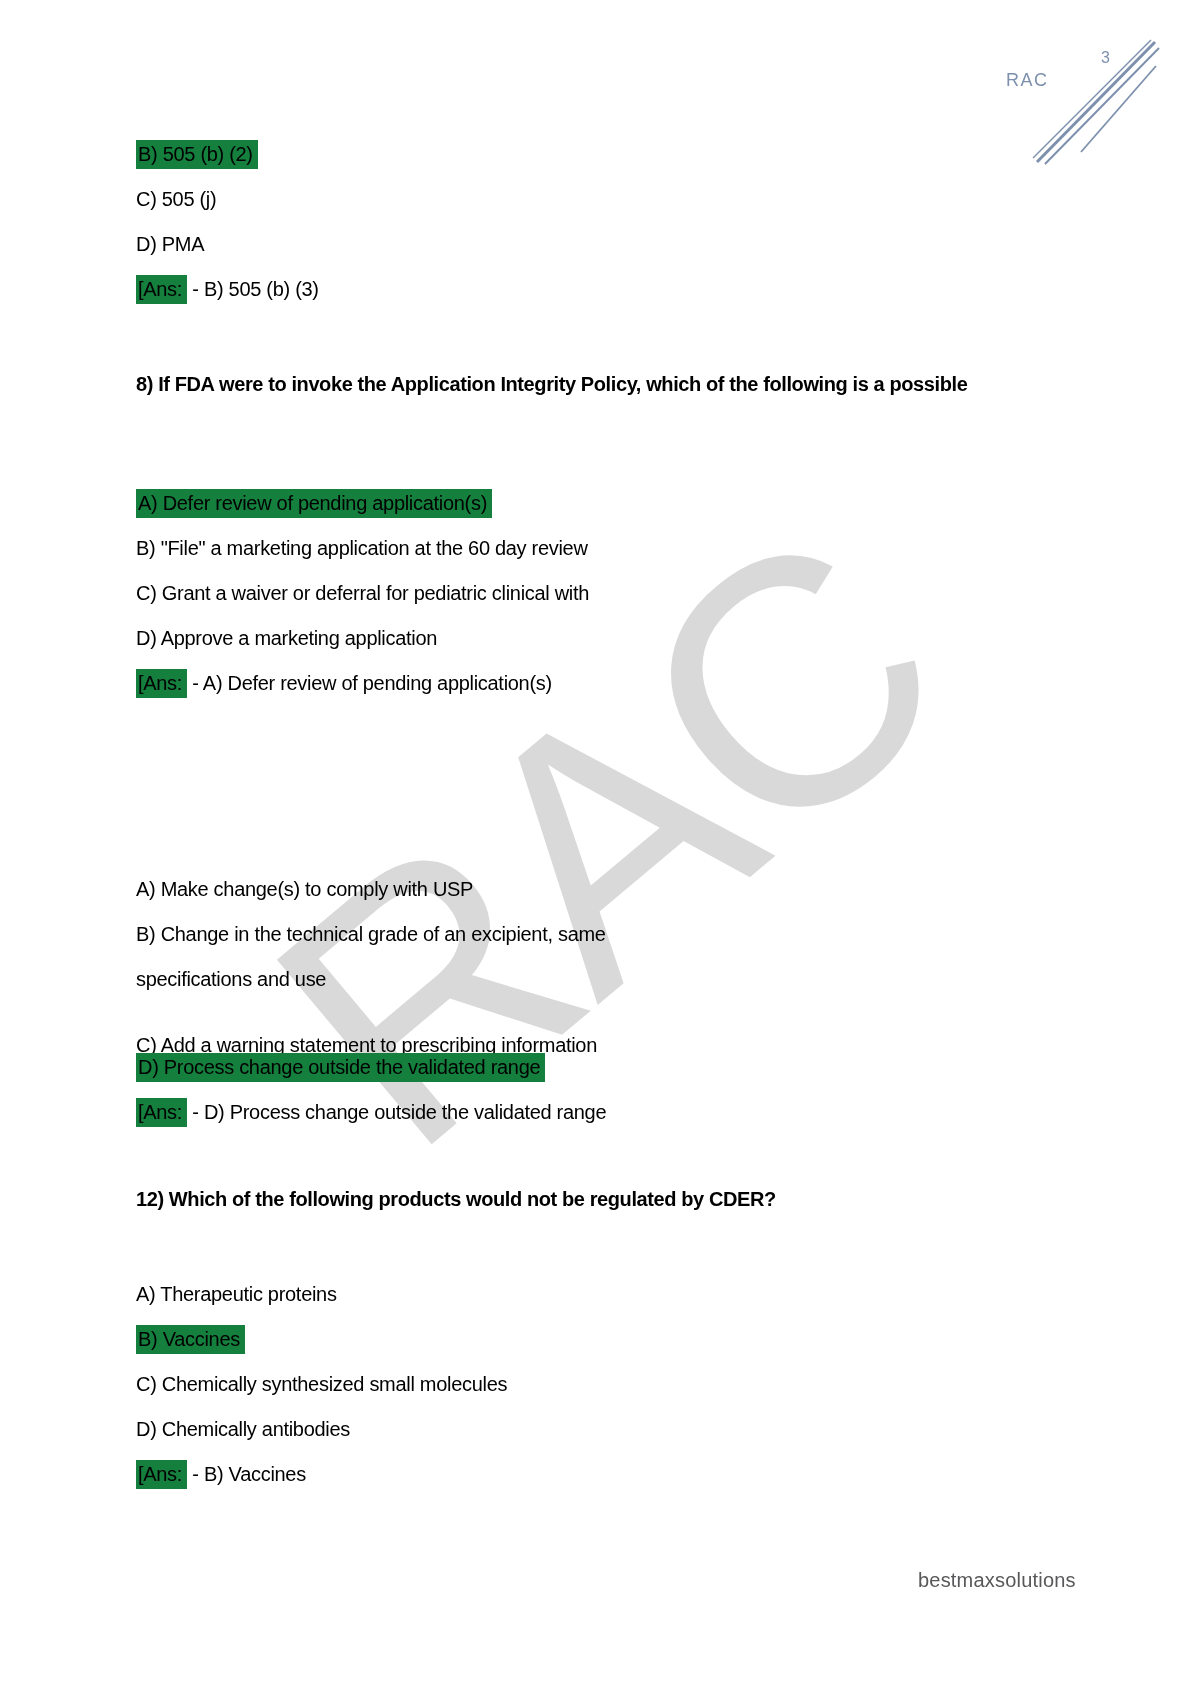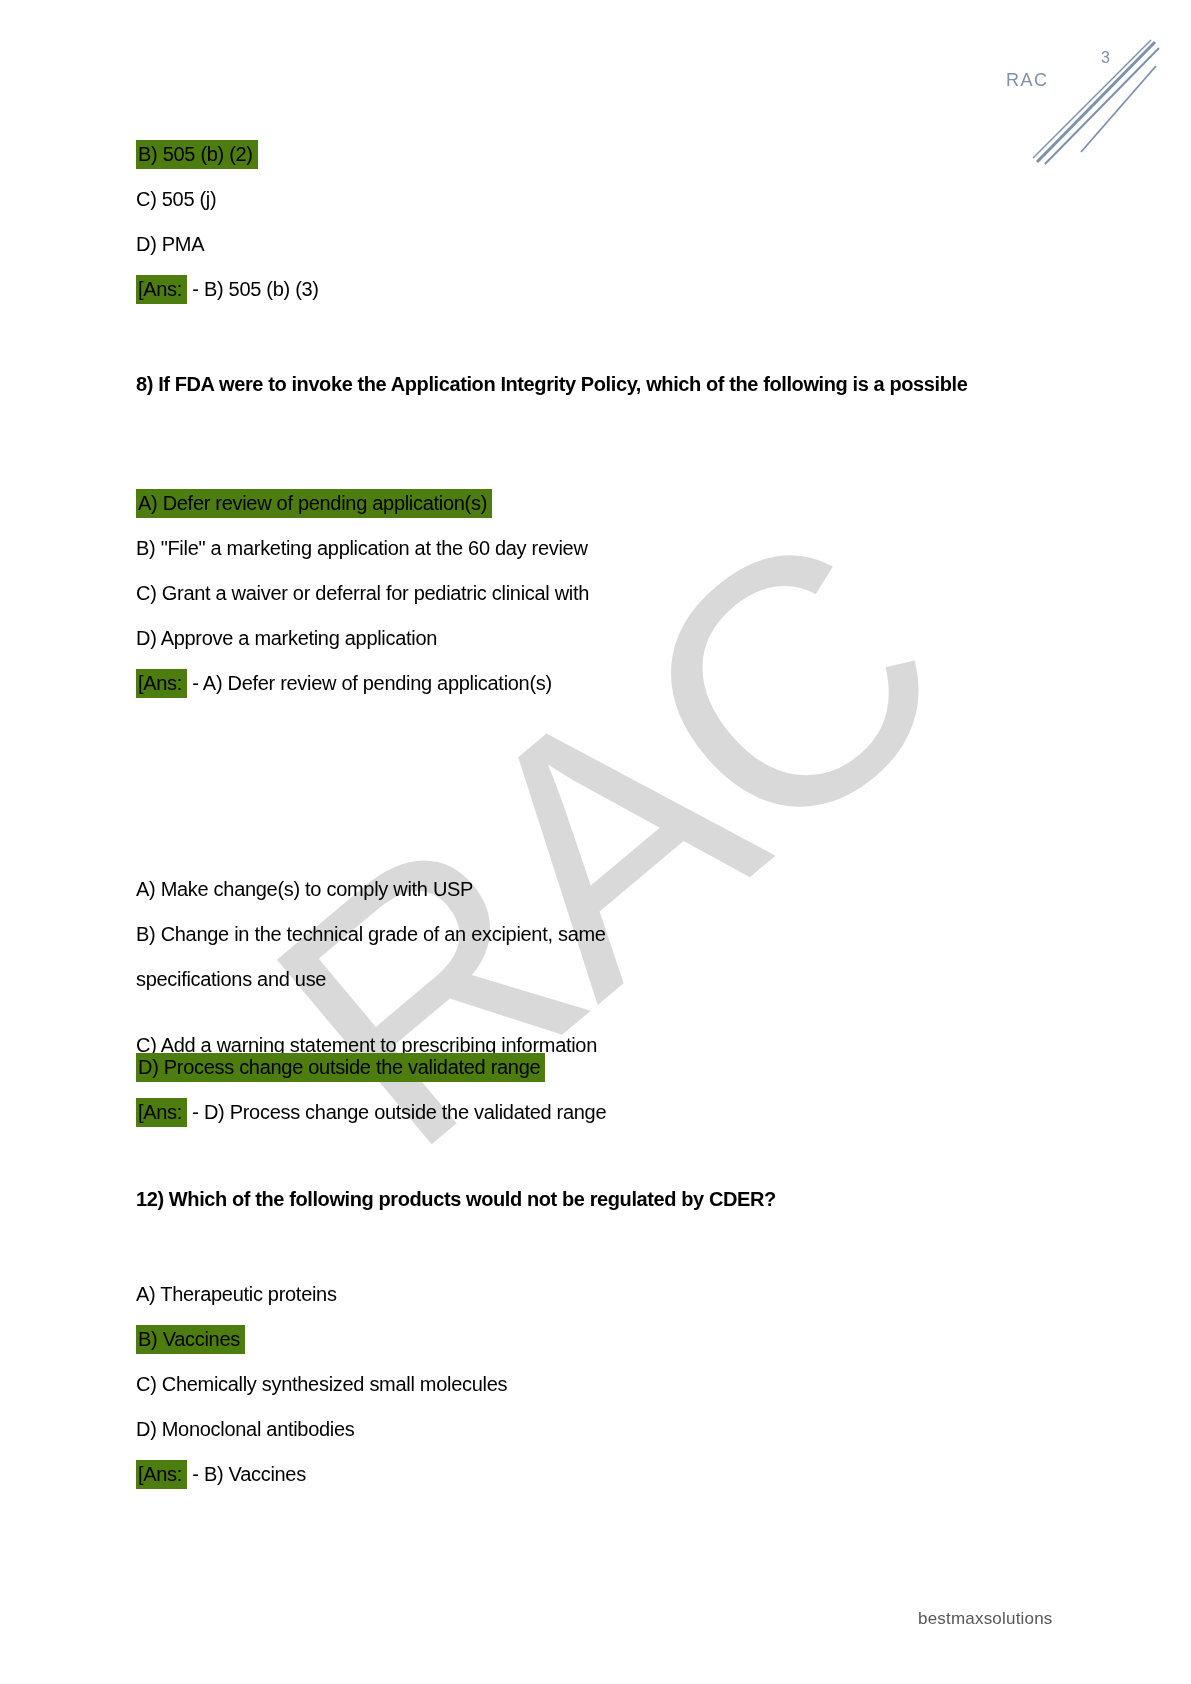--- a/index.html
+++ b/index.html
@@ -28,35 +28,35 @@
     white-space:nowrap;
     letter-spacing:-8px;
     user-select:none;
   }
   .content{position:absolute;left:136px;top:0;width:1010px;z-index:1;}
   .line{
     position:absolute;left:0;
     font-size:20px;line-height:23px;
     white-space:nowrap;
   }
-  .hl{background:#4d7c0f;padding:3px 5px 4px 2px;}
+  .hl{background:#15803d;padding:3px 5px 4px 2px;}
   .heading{
     position:absolute;left:0;
     font-size:20px;font-weight:700;
     line-height:33px;letter-spacing:-0.4px;
     white-space:nowrap;
   }
   .heading span{display:block;}
   .hdr{position:absolute;z-index:1;color:#7d90ae;}
   .brand{left:1006px;top:70px;font-size:18px;letter-spacing:1.5px;}
   .pagenum{left:1101px;top:49px;font-size:16px;}
   .strokes{position:absolute;left:1015px;top:30px;z-index:1;}
   .footer{
     position:absolute;top:1569px;left:918px;z-index:1;
-    font-size:17px;color:#58585a;letter-spacing:0.2px;margin-top:40px;
+    font-size:20px;color:#58585a;letter-spacing:0.2px;
   }
 </style>
 </head>
 <body>
 
 <div class="page">
 
   <div class="watermark">RAC</div>
 
   <div class="hdr brand">RAC</div>
@@ -93,20 +93,20 @@
     <div class="line" style="top:1034px">C) Add a warning statement to prescribing information</div>
     <div class="line" style="top:1056px"><span class="hl">D) Process change outside the validated range</span></div>
     <div class="line" style="top:1101px"><span class="hl">[Ans:</span><span> - D) Process change outside the validated range</span></div>
 
     <div class="heading" style="top:1183px">
       <span>12) Which of the following products would not be regulated by CDER?</span>
     </div>
     <div class="line" style="top:1283px">A) Therapeutic proteins</div>
     <div class="line" style="top:1328px"><span class="hl">B) Vaccines</span></div>
     <div class="line" style="top:1373px">C) Chemically synthesized small molecules</div>
-    <div class="line" style="top:1418px">D) Monoclonal antibodies</div>
+    <div class="line" style="top:1418px">D) Chemically antibodies</div>
     <div class="line" style="top:1463px"><span class="hl">[Ans:</span><span> - B) Vaccines</span></div>
 
   </div>
 
   <div class="footer">bestmaxsolutions</div>
 
 </div>
 
 </body></html>

